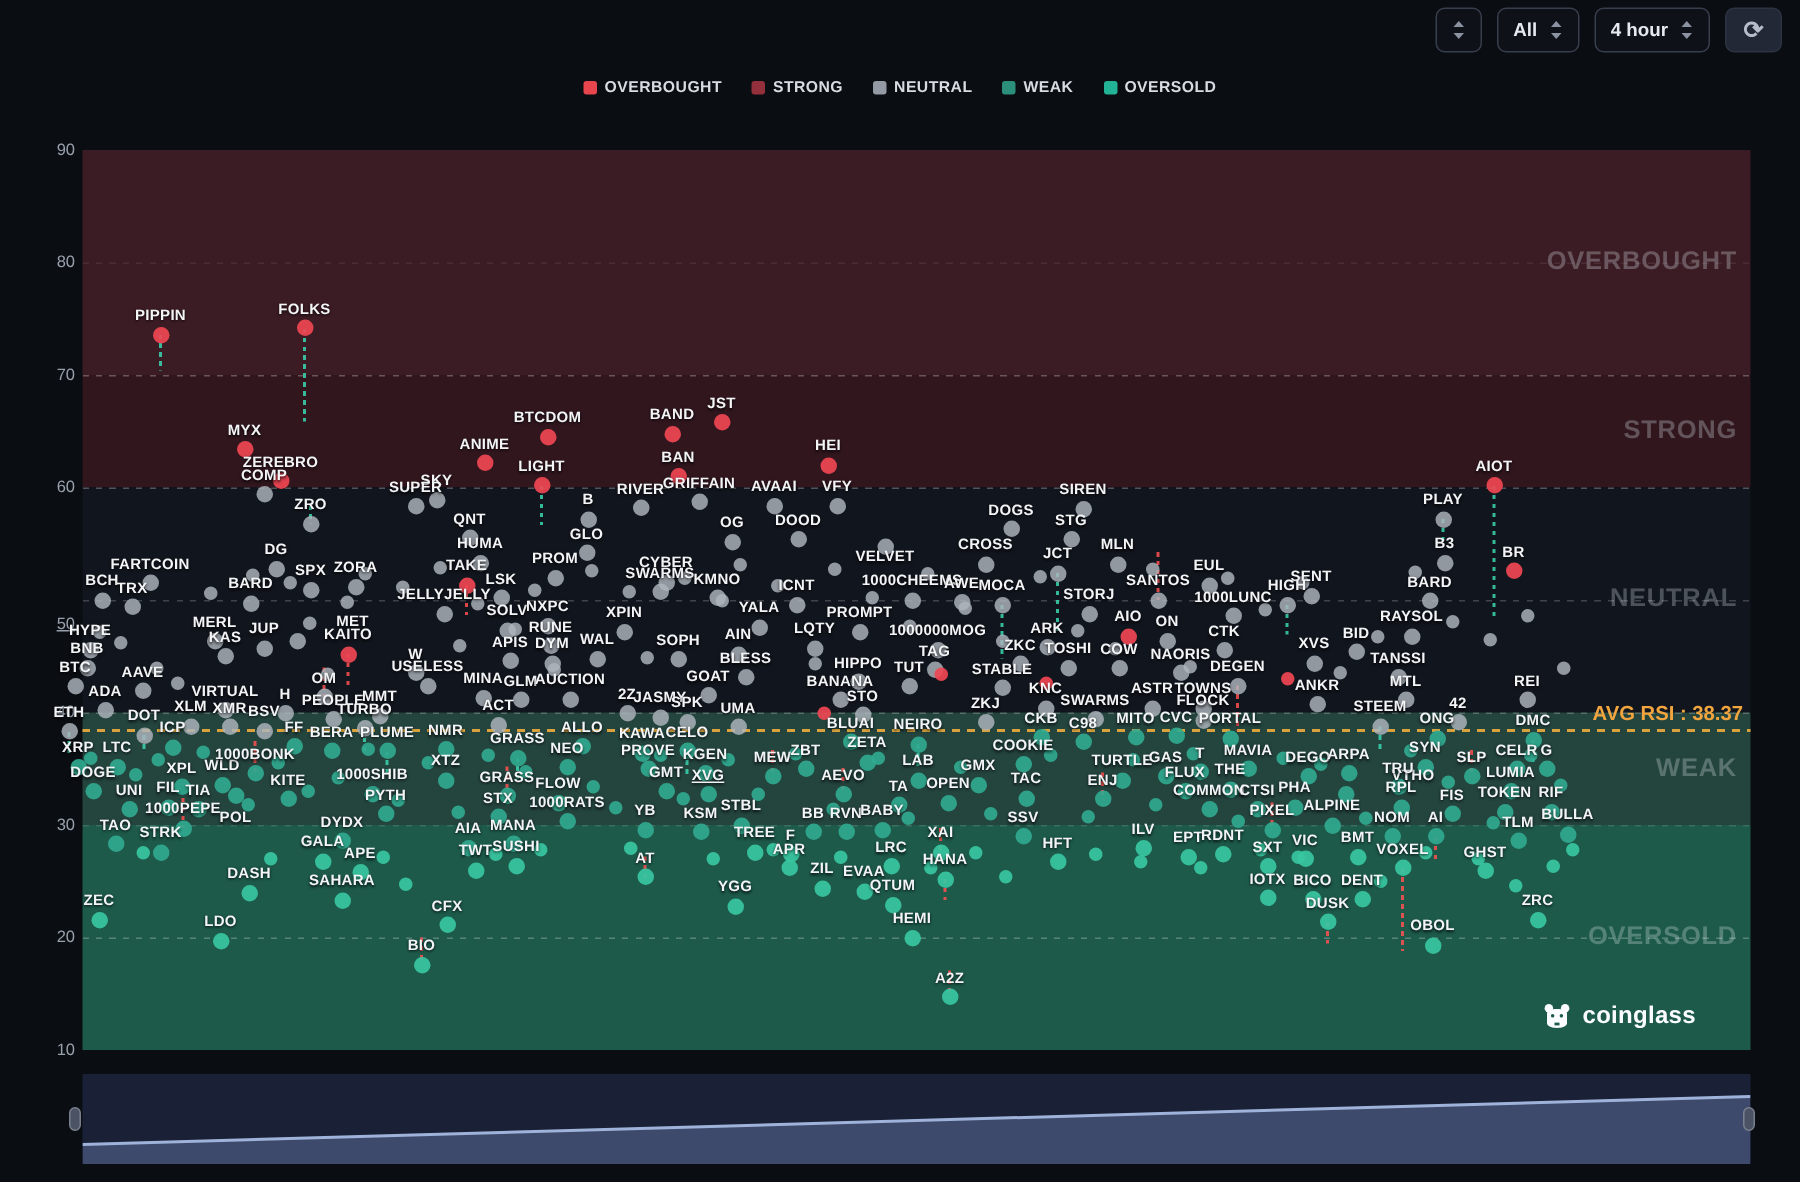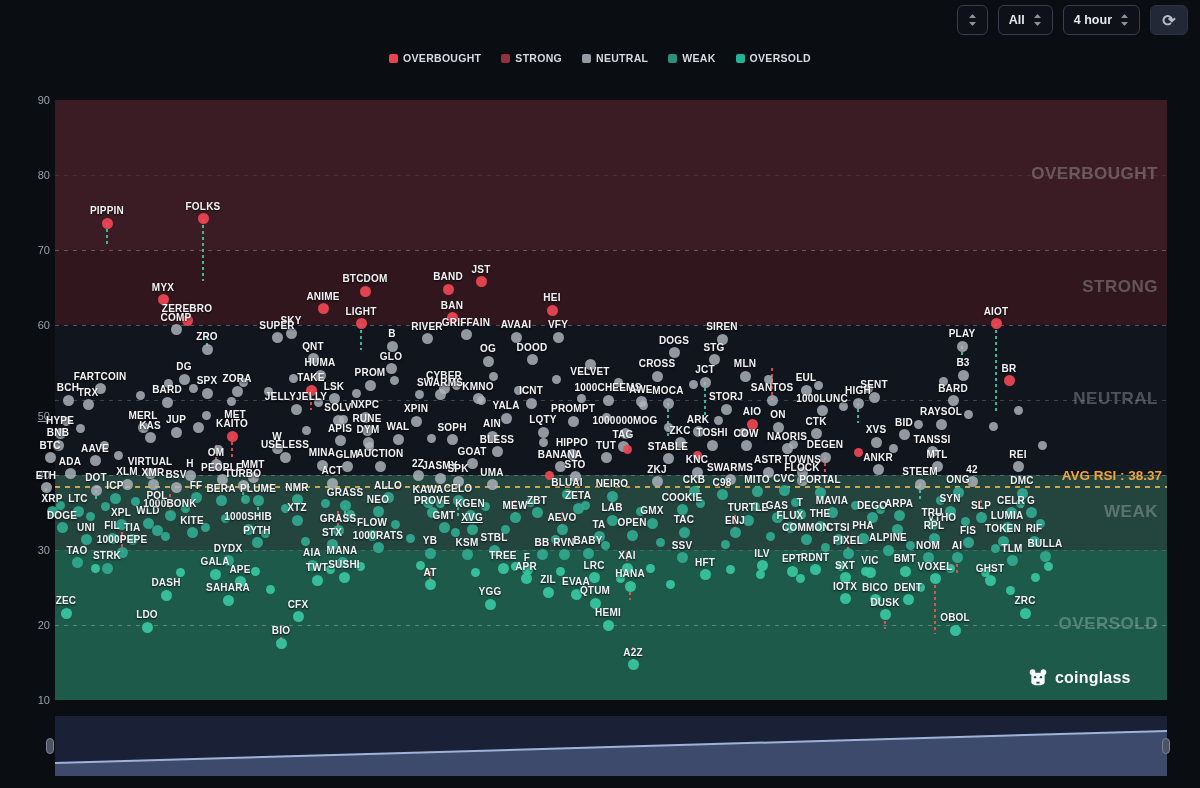--- a/index.html
+++ b/index.html
@@ -436,21 +436,21 @@
     <div class="dot" style="width: 11px; height: 11px; left: 116.5px; top: 546.75px; background: rgb(49, 169, 143); opacity: 0.92;"></div>
     <div class="coin-label" style="left: 122px; top: 534.25px;">1000PEPE</div>
     <div class="dot" style="width: 11px; height: 11px; left: 71.5px; top: 557.25px; background: rgb(49, 169, 143); opacity: 0.92;"></div>
     <div class="coin-label" style="left: 77px; top: 544.75px;">TAO</div>
     <div class="dot" style="width: 11px; height: 11px; left: 101.5px; top: 562.5px; background: rgb(49, 169, 143); opacity: 0.92;"></div>
     <div class="coin-label" style="left: 107px; top: 550px;">STRK</div>
     <div class="stem" style="background: repeating-linear-gradient(rgb(255, 80, 80) 0px, rgb(255, 80, 80) 3px, transparent 3px, transparent 6px); left: 169px; height: 22px; top: 493.5px; opacity: 0.85;"></div>
     <div class="dot" style="width: 11px; height: 11px; left: 164.5px; top: 510px; background: rgb(49, 169, 143); opacity: 0.92;"></div>
     <div class="coin-label" style="left: 170px; top: 497.5px;">1000BONK</div>
     <div class="dot" style="width: 11px; height: 11px; left: 151.5px; top: 525px; background: rgb(49, 169, 143); opacity: 0.92;"></div>
-    <div class="coin-label" style="left: 157px; top: 490px; text-align: right;">POL</div>
+    <div class="coin-label" style="left: 157px; top: 540px; text-align: right;">POL</div>
     <div class="dot" style="width: 11px; height: 11px; left: 186.5px; top: 527.25px; background: rgb(49, 169, 143); opacity: 0.92;"></div>
     <div class="coin-label" style="left: 192px; top: 514.75px;">KITE</div>
     <div class="dot" style="width: 11px; height: 11px; left: 242.5px; top: 523.5px; background: rgb(49, 169, 143); opacity: 0.92;"></div>
     <div class="coin-label" style="left: 248px; top: 511px;">1000SHIB</div>
     <div class="dot" style="width: 11px; height: 11px; left: 251.5px; top: 537px; background: rgb(49, 169, 143); opacity: 0.92;"></div>
     <div class="coin-label" style="left: 257px; top: 524.5px;">PYTH</div>
     <div class="dot" style="width: 11px; height: 11px; left: 222.5px; top: 555px; background: rgb(49, 169, 143); opacity: 0.92;"></div>
     <div class="coin-label" style="left: 228px; top: 542.5px;">DYDX</div>
     <div class="dot" style="width: 11px; height: 11px; left: 291.5px; top: 514.5px; background: rgb(49, 169, 143); opacity: 0.92;"></div>
     <div class="coin-label" style="left: 297px; top: 502px;">XTZ</div>

